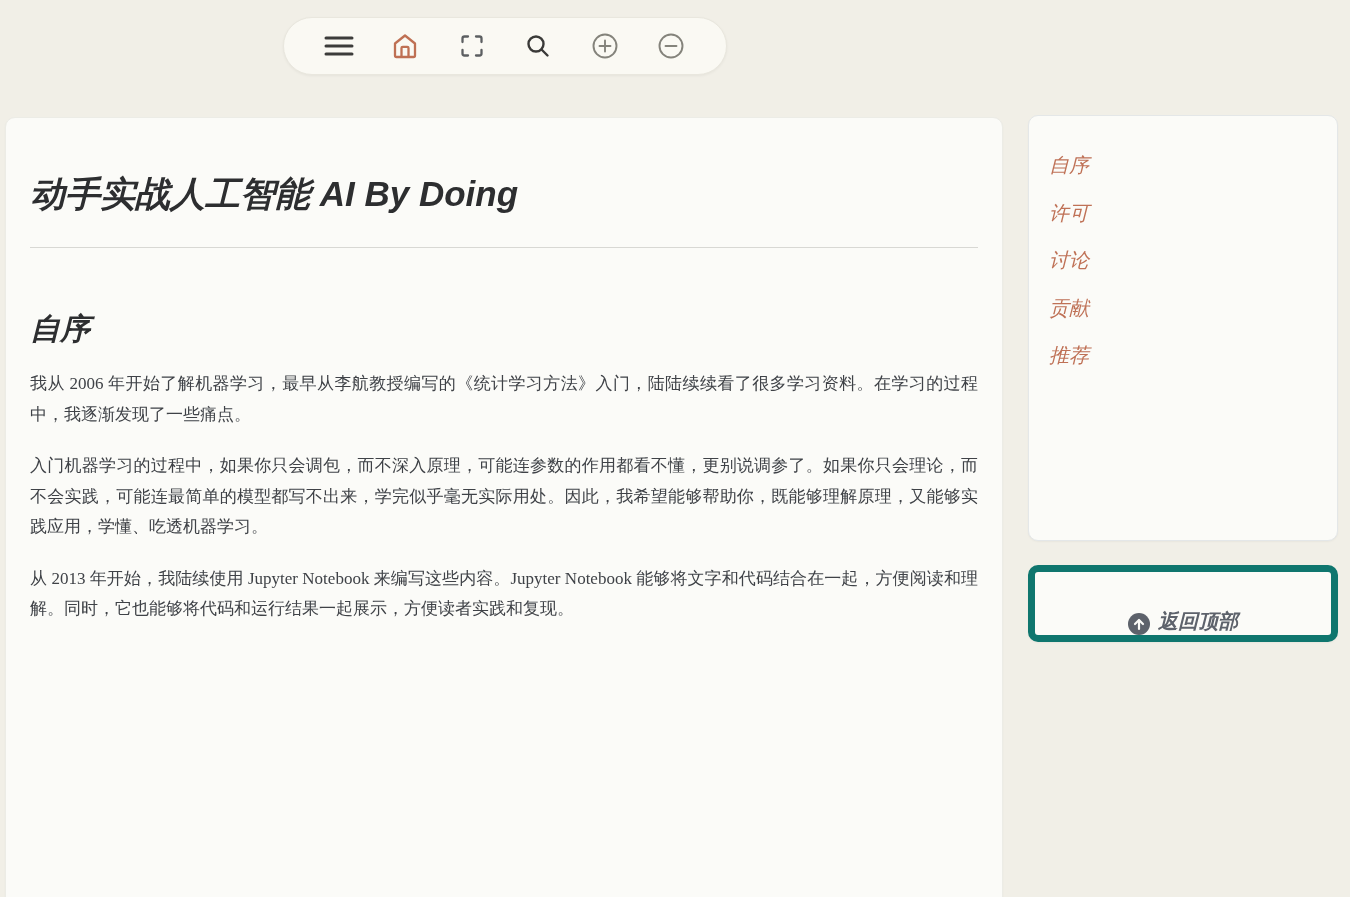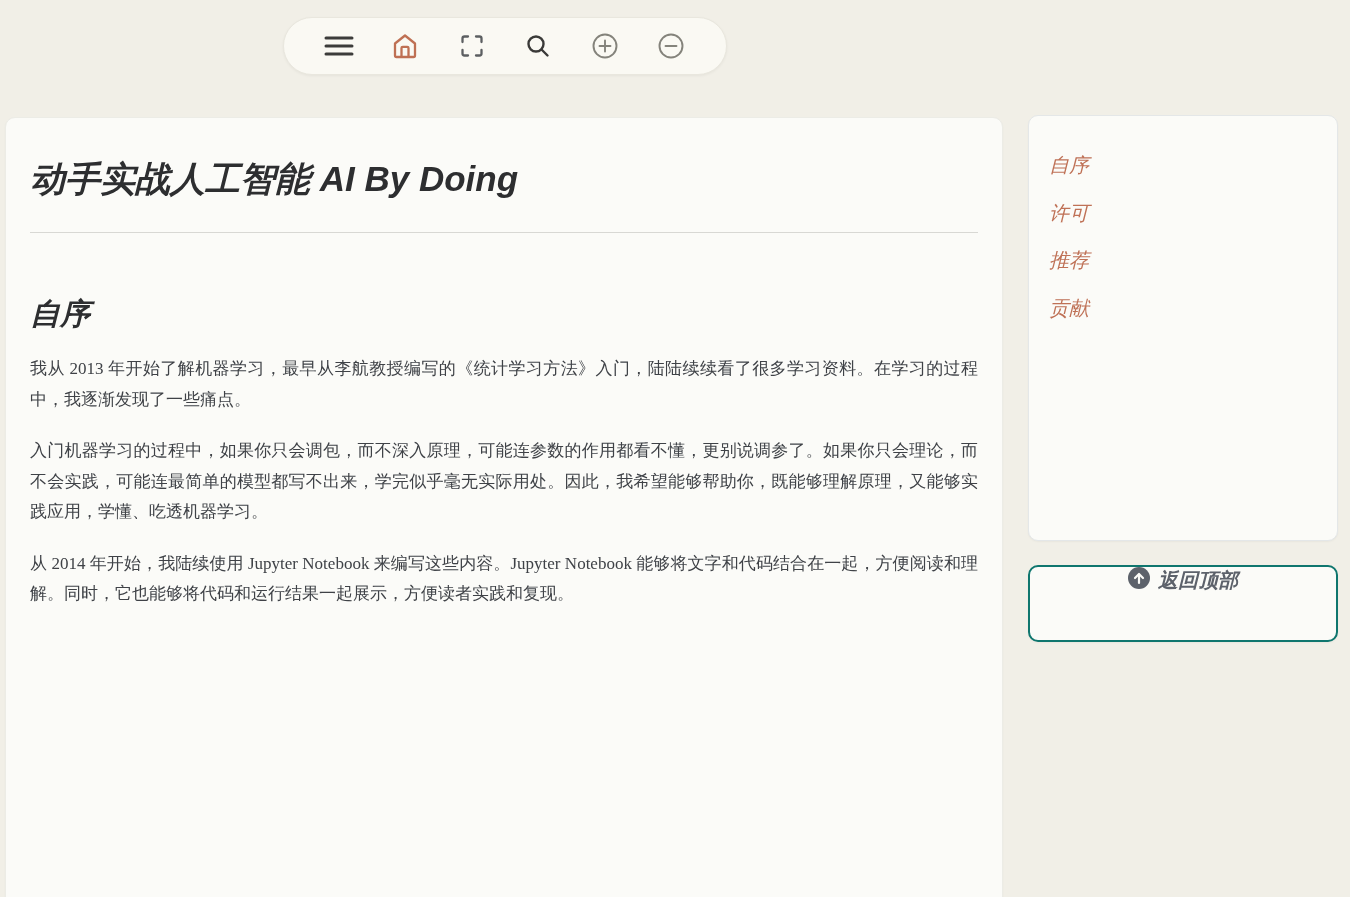--- a/index.html
+++ b/index.html
@@ -36,21 +36,21 @@
     position: absolute;
     left: 5px; top: 117px;
     width: 998px; height: 900px;
     background: #fbfbf8;
     border: 1px solid #ecece6;
     border-radius: 10px;
     box-shadow: 0 1px 2px rgba(0,0,0,0.04);
     padding: 0 24px;
   }
   .article-title {
-    margin-top: 40px;
+    margin-top: 55px;
     font-size: 35px;
     line-height: 42px;
     font-style: italic;
     font-weight: 700;
     color: #2d2e30;
   }
   .title-divider {
     border: none;
     border-top: 1px solid #d8d8d4;
     margin-top: 32px;
@@ -91,25 +91,25 @@
     font-style: italic;
     font-weight: 500;
     color: #bf7156;
     text-decoration: none;
   }
   .back-top-card {
     position: absolute;
     left: 1028px; top: 565px;
     width: 310px; height: 77px;
     background: #fbfbf8;
-    border: 2px solid #0f766e;
+    border: 7px solid #0f766e;
     border-radius: 10px;
     box-shadow: 0 1px 2px rgba(0,0,0,0.04);
     display: flex;
-    align-items: flex-start;
+    align-items: flex-end;
     justify-content: center;
     gap: 8px;
     cursor: pointer;
   }
   .back-top-card span.label {
     font-size: 20px;
     font-style: italic;
     font-weight: 700;
     color: #5d626b;
   }
@@ -162,31 +162,32 @@
       <line x1="8.5" y1="14" x2="19.5" y2="14" stroke="#84837b" stroke-width="1.9" stroke-linecap="round"></line>
     </svg>
   </button>
 </nav>
 
 <main class="main-card">
   <h1 class="article-title">动手实战人工智能 AI By Doing</h1>
   <hr class="title-divider">
   <h2 class="section-heading">自序</h2>
   <div class="article-body">
-    <p>我从 2013 年开始了解机器学习，最早从李航教授编写的《统计学习方法》入门，陆陆续续看了很多学习资料。在学习的过程中，我逐渐发现了一些痛点。</p>
+    <p>我从 2006 年开始了解机器学习，最早从李航教授编写的《统计学习方法》入门，陆陆续续看了很多学习资料。在学习的过程中，我逐渐发现了一些痛点。</p>
     <p>入门机器学习的过程中，如果你只会调包，而不深入原理，可能连参数的作用都看不懂，更别说调参了。如果你只会理论，而不会实践，可能连最简单的模型都写不出来，学完似乎毫无实际用处。因此，我希望能够帮助你，既能够理解原理，又能够实践应用，学懂、吃透机器学习。</p>
-    <p>从 2014 年开始，我陆续使用 Jupyter Notebook 来编写这些内容。Jupyter Notebook 能够将文字和代码结合在一起，方便阅读和理解。同时，它也能够将代码和运行结果一起展示，方便读者实践和复现。</p>
+    <p>从 2013 年开始，我陆续使用 Jupyter Notebook 来编写这些内容。Jupyter Notebook 能够将文字和代码结合在一起，方便阅读和理解。同时，它也能够将代码和运行结果一起展示，方便读者实践和复现。</p>
   </div>
 </main>
 
 <aside class="side-nav-card">
   <a href="#">自序</a>
   <a href="#">许可</a>
+  <a href="#">讨论</a>
+  <a href="#">贡献</a>
   <a href="#">推荐</a>
-  <a href="#">贡献</a>
 </aside>
 
 <div class="back-top-card">
   <svg width="22" height="22" viewBox="0 0 22 22">
     <circle cx="11" cy="11" r="11" fill="#5d626b"></circle>
     <g fill="none" stroke="#fbfbf8" stroke-width="2.2" stroke-linecap="round" stroke-linejoin="round">
       <line x1="11" y1="16" x2="11" y2="7.5"></line>
       <polyline points="7,11 11,7 15,11"></polyline>
     </g>
   </svg>

